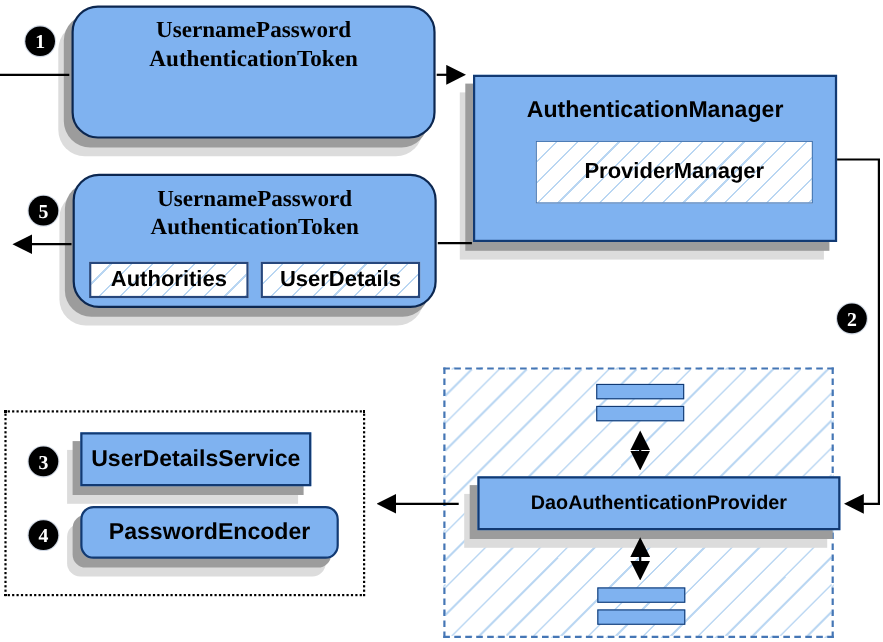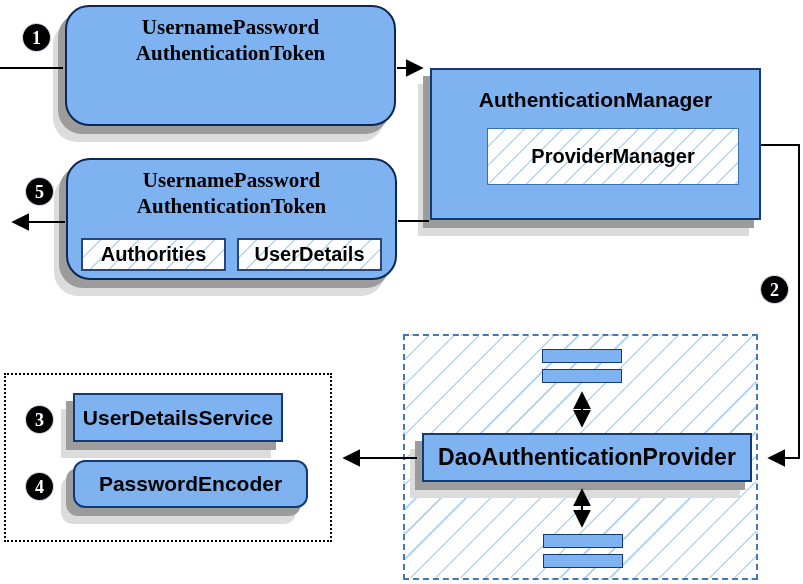--- a/index.html
+++ b/index.html
@@ -84,21 +84,21 @@
     border:2px dotted #000;
     background:transparent;
   }
 
   .bar{
     position:absolute;width:80px;height:14px;
     background:var(--box-fill);
     border:1.5px solid var(--box-border);
   }
 
-  .dao{left:422px;top:433px;width:330px;height:49px;font-size:23px;}
+  .dao{left:434px;top:433px;width:330px;height:49px;font-size:18px;}
   .uds{left:73px;top:393px;width:210px;height:49px;font-size:21px;}
   .pe{left:73px;top:460px;width:235px;height:48px;font-size:21px;border-radius:12px;}
 
   .badge{
     position:absolute;width:27px;height:27px;border-radius:50%;
     background:var(--badge-bg);color:var(--badge-fg);
     display:flex;align-items:center;justify-content:center;
     font-family:"Liberation Serif", serif;
     font-weight:bold;font-size:18px;line-height:1;
     box-shadow:0 0 0 1px rgba(60,90,140,0.25);

